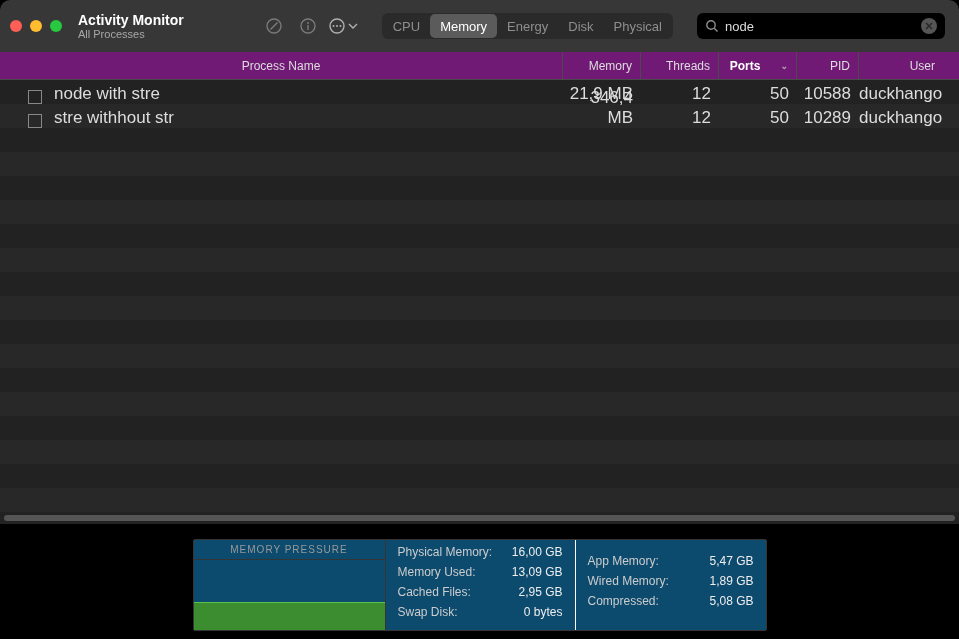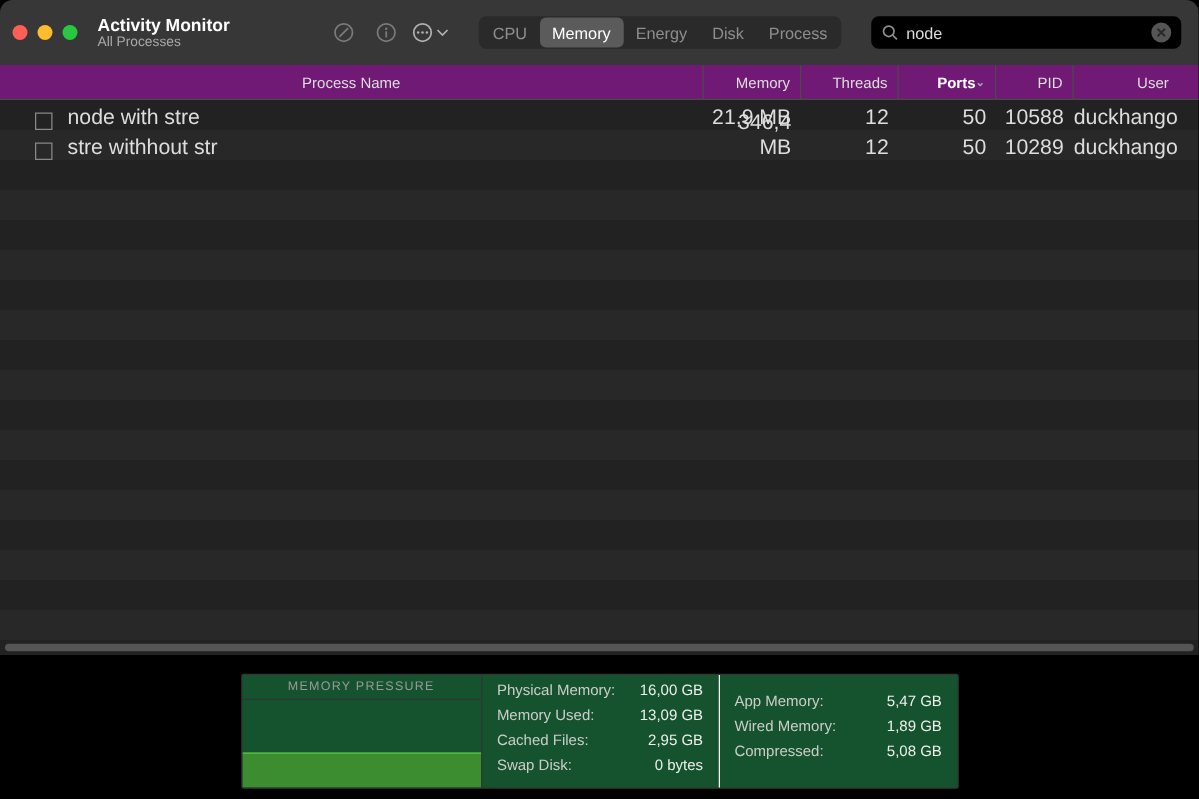--- a/index.html
+++ b/index.html
@@ -86,21 +86,21 @@
     height: 28px;
     background: #701a75;
     display: flex;
     align-items: center;
     font-size: 12px;
     color: #ddd;
     border-bottom: 1px solid #4a4a4a;
   }
   .col-header .cell { border-right: 1px solid #4a4a4a; height: 100%; display: flex; align-items: center; }
   .col-header .cell:last-child { border-right: none; }
-  .col-header .sorted { color: #fff; font-weight: 700; display: flex; align-items: center; gap: 0; }
+  .col-header .sorted { color: #fff; font-weight: 700; display: flex; align-items: center; gap: 20px; }
   .sort-ind { color: #aaa; font-size: 9px; }
 
   .c-name { flex: 1; justify-content: center; text-align: center; }
   .c-mem { width: 78px; justify-content: flex-end; padding-right: 8px; text-align: right; }
   .c-thr { width: 78px; justify-content: flex-end; padding-right: 8px; text-align: right; }
   .c-ports { width: 78px; justify-content: flex-end; padding-right: 8px; text-align: right; }
   .c-pid { width: 62px; justify-content: flex-end; padding-right: 8px; text-align: right; }
   .c-user { width: 100px; justify-content: flex-end; padding-right: 24px; text-align: right; }
 
   
@@ -154,21 +154,21 @@
   
   .summary {
     position: absolute;
     bottom: 8px;
     left: 50%;
     transform: translateX(-50%);
     display: flex;
     height: 92px;
     border: 1px solid #353535;
     border-radius: 2px;
-    background: #14532d;
+    background: #0c4a6e;
   }
   .mp-box {
     width: 192px;
     display: flex;
     flex-direction: column;
     border-right: 1px solid #353535;
   }
   .mp-title {
     font-size: 10px;
     letter-spacing: 1px;
@@ -245,21 +245,21 @@
     <svg width="10" height="10" viewBox="0 0 10 10">
       <path d="M1 3 L5 7 L9 3" fill="none" stroke="#b0b0b0" stroke-width="1.4"></path>
     </svg>
   </div>
 
   <div class="tabs">
     <div class="tab">CPU</div>
     <div class="tab active">Memory</div>
     <div class="tab">Energy</div>
     <div class="tab">Disk</div>
-    <div class="tab">Process</div>
+    <div class="tab">Physical</div>
   </div>
 
   <div class="search-wrap">
     <svg width="14" height="14" viewBox="0 0 14 14">
       <circle cx="6" cy="6" r="4.2" fill="none" stroke="#8e8e8e" stroke-width="1.4"></circle>
       <line x1="9.2" y1="9.2" x2="12.5" y2="12.5" stroke="#8e8e8e" stroke-width="1.4"></line>
     </svg>
     <input type="text" value="node" style="">
     <div class="search-clear">
       <svg width="8" height="8" viewBox="0 0 8 8">

